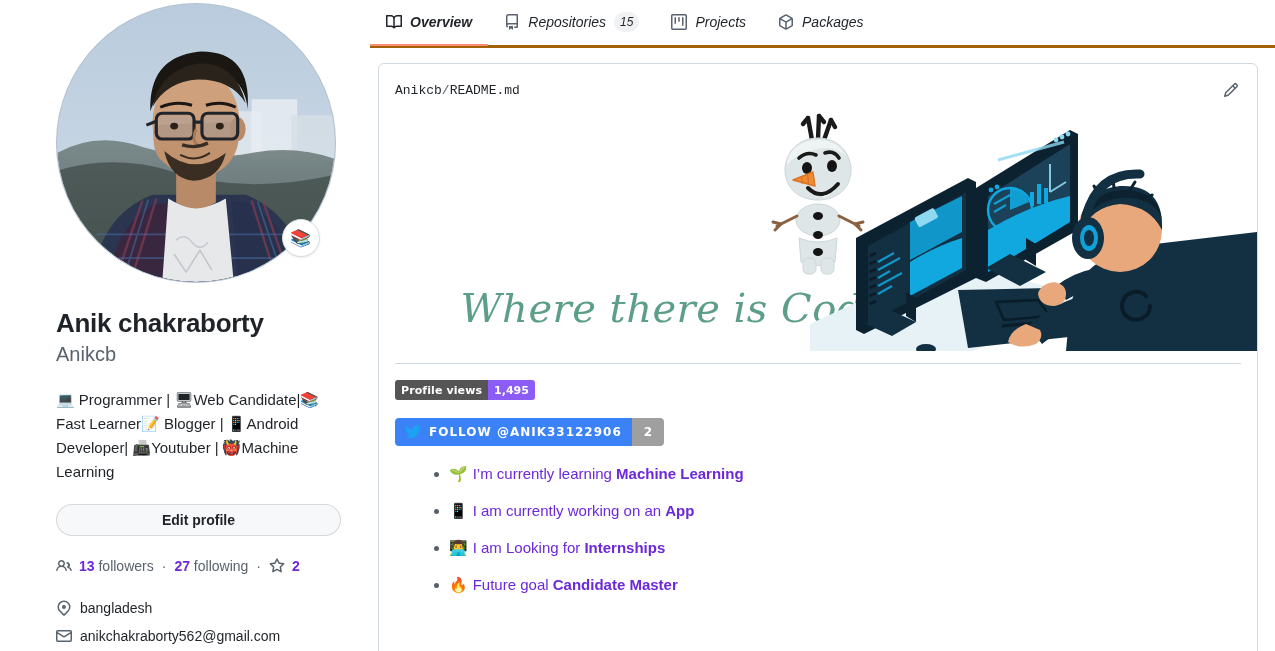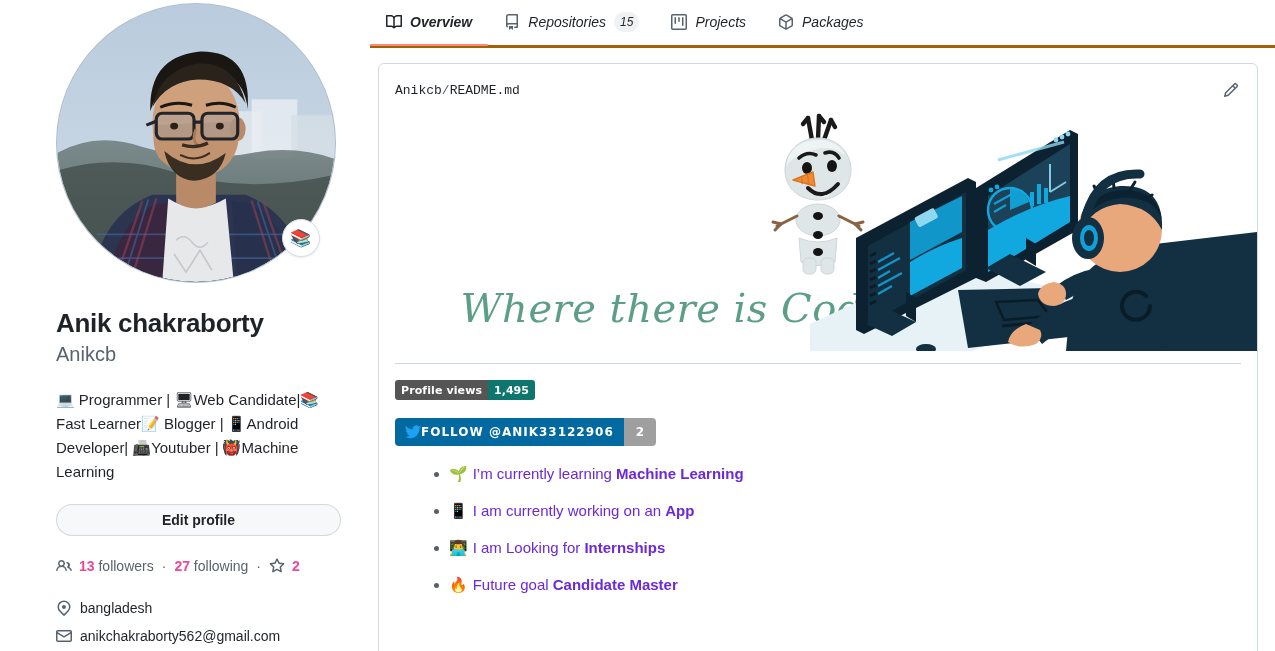--- a/index.html
+++ b/index.html
@@ -55,21 +55,21 @@
     font-family: "Liberation Sans", sans-serif; cursor: pointer;
     line-height: 30px; text-align:center; padding:0;
   }
 
   .social {
     display: flex; align-items: center; gap: 4px;
     font-size: 14px; color: #59636e; margin-top: 22px;
   }
   .social .ico { color:#59636e; display:inline-flex; margin-right: 3px; }
   .social a { color: #59636e; text-decoration: none; }
-  .social b { color: #ec4899; font-weight: 600; }
+  .social b { color: #6d28d9; font-weight: 600; }
   .sep { color:#59636e; margin: 0 4px; }
 
   .details { margin-top: 24px; }
   .detail-row {
     display: flex; align-items: center; gap: 8px;
     font-size: 14px; line-height: 21px; color: #1f2328; margin-bottom: 7px;
   }
   .detail-row .ico { width:16px; height:16px; display:inline-flex; align-items:center; justify-content:center; color:#59636e; flex:0 0 16px; }
   .detail-row a { color:#1f2328; text-decoration:none; }
 
@@ -141,21 +141,21 @@
   }
   .badge .lbl {
     background:#555; color:#fff; padding: 0 6px;
     display:flex; align-items:center; font-weight:600; letter-spacing: .1px;
   }
   .badge .val {
     color:#fff; padding: 0 6px; display:flex; align-items:center; font-weight:600;
   }
   .badge-tw { margin-top: 18px; height: 28px; border-radius: 4px; }
   .badge-tw .lbl {
-    background:#0369a1; color:#fff; font-size: 12px; 
+    background:#3b82f6; color:#fff; font-size: 12px; gap: 8px;
     padding: 0 10px; letter-spacing: 1px; font-weight:700;
   }
   .badge-tw .val { background:#9f9f9f; font-size:12px; padding: 0 12px; font-weight:700; }
   .tw-bird { display:inline-flex; }
 
   .bullets { margin: 18px 0 0 0; padding: 0 0 0 22px; list-style: none; }
   .bullets li {
     position: relative; font-size: 15px; line-height: 20px;
     color:#6d28d9; margin-bottom: 17px; margin-left: 32px;
   }
@@ -419,21 +419,21 @@
           </svg>
         </div>
 
         <div class="tagline">Where there is Code, There is Life</div>
 
         <div class="rule"></div>
 
         <div class="badge-row">
           <span class="badge">
             <span class="lbl">Profile views</span>
-            <span class="val" style="background:#0f766e">1,495</span>
+            <span class="val" style="background:#8b5cf6">1,495</span>
           </span>
         </div>
 
         <div>
           <span class="badge badge-tw">
             <span class="lbl">
               <span class="tw-bird">
                 <svg width="16" height="14" viewBox="0 0 24 20" fill="#1da1f2" aria-hidden="true">
                     <path d="M24 2.37a9.8 9.8 0 0 1-2.83.78A4.94 4.94 0 0 0 23.34.37a9.86 9.86 0 0 1-3.13 1.2A4.92 4.92 0 0 0 11.8 6.03 13.96 13.96 0 0 1 1.67.9a4.92 4.92 0 0 0 1.52 6.57A4.9 4.9 0 0 1 .96 6.85v.06a4.92 4.92 0 0 0 3.95 4.83 4.95 4.95 0 0 1-2.22.08 4.93 4.93 0 0 0 4.6 3.42A9.88 9.88 0 0 1 0 17.3a13.94 13.94 0 0 0 7.55 2.21c9.05 0 14-7.5 14-14v-.64A9.94 9.94 0 0 0 24 2.37Z"></path>
                   </svg>

